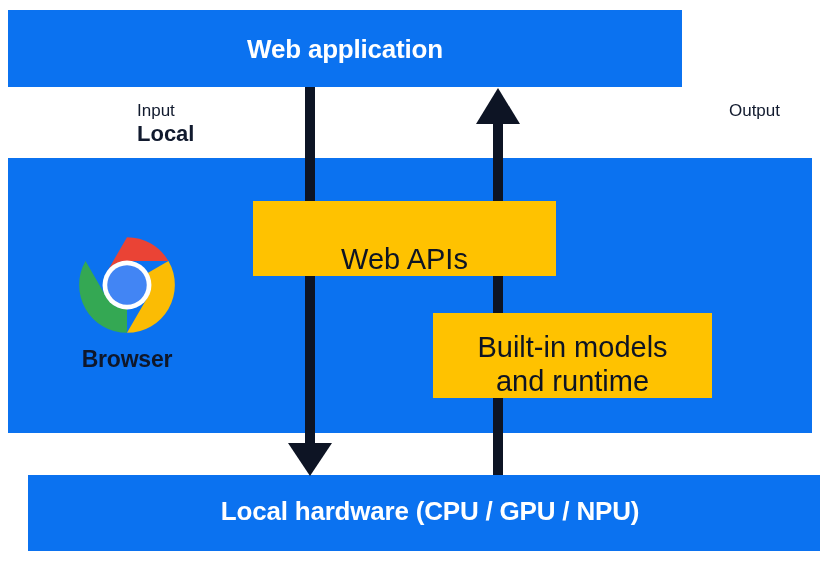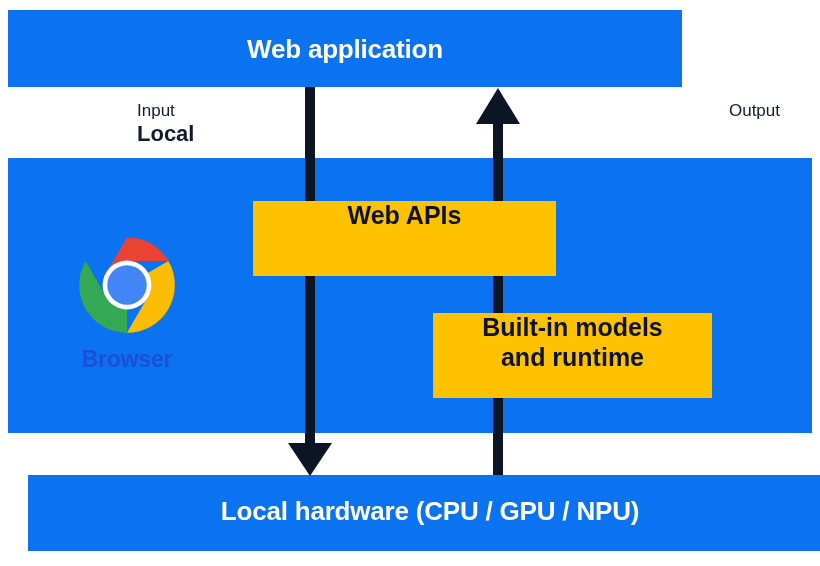--- a/index.html
+++ b/index.html
@@ -68,26 +68,26 @@
     top: 0;
     width: 820px;
     height: 566px;
   }
 
   
   .box {
     position: absolute;
     background: #ffc200;
     display: flex;
-    align-items: flex-start;
+    align-items: flex-end;
     justify-content: center;
     text-align: center;
     color: #0d1424;
-    font-weight: bold;
-    font-size: 25px;
+    font-weight: normal;
+    font-size: 29px;
     line-height: 1.18;
     box-sizing: border-box;
   }
   #box-web-apis {
     left: 253px;
     top: 201px;
     width: 303px;
     height: 75px;
   }
   #box-builtin-models {
@@ -138,21 +138,21 @@
   }
   #chrome-icon {
     display: block;
     width: 104px;
     height: 104px;
     margin: 0 auto;
   }
   #browser-label {
     margin-top: 9px;
     text-align: center;
-    color: #1d4ed8;
+    color: #0f172a;
     font-size: 23px;
     font-weight: bold;
     letter-spacing: -0.2px;
   }
 </style>
 </head>
 <body>
 
 <div id="diagram">
 

